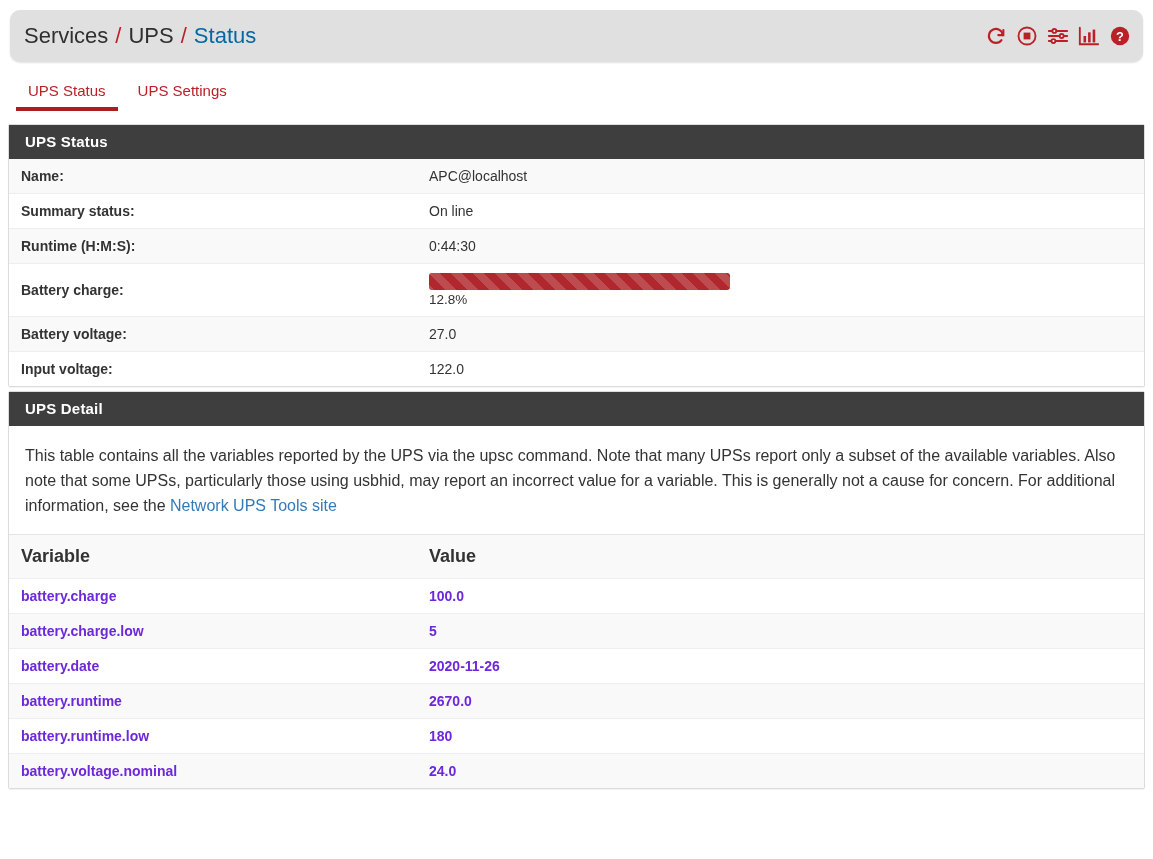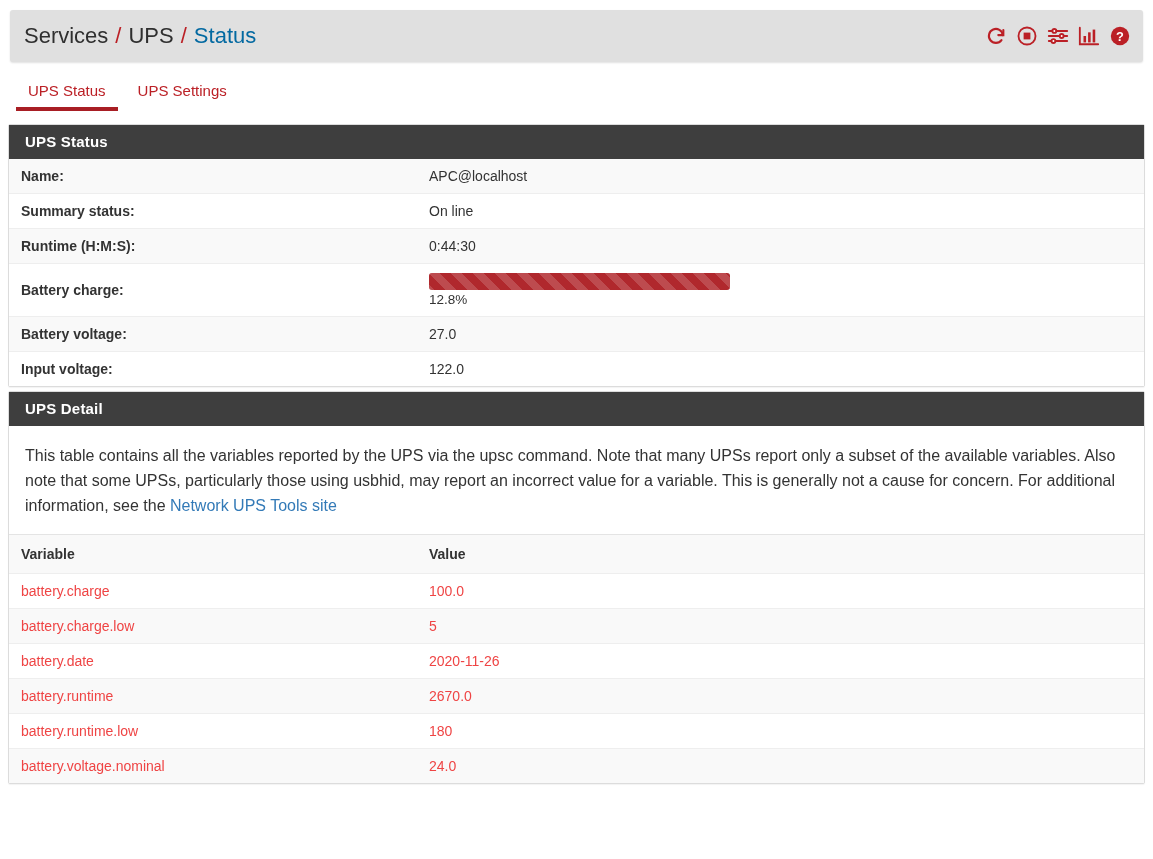--- a/index.html
+++ b/index.html
@@ -12,21 +12,21 @@
     color: #333333;
     overflow: hidden;
   }
 
   
   .breadcrumb-bar {
     position: relative;
     margin: 10px 10px 0 10px;
     height: 52px;
     background: #e0e0e0;
-    border-radius: 3px;
+    border-radius: 10px;
     display: flex;
     align-items: center;
     padding: 0 12px 0 14px;
     box-shadow: 0 1px 2px rgba(0,0,0,0.12);
   }
   .crumbs { display: flex; align-items: baseline; font-size: 22px; }
   .crumb { color: #2f2f2f; }
   .crumb.link { color: #2f2f2f; text-decoration: none; }
   .crumb.current { color: #0369a1; }
   .crumb-sep { color: #bb2026; margin: 0 7px; font-size: 22px; }
@@ -128,32 +128,33 @@
     line-height: 1.55;
     color: #333;
     border-bottom: 1px solid #e4e4e4;
   }
   .detail-desc a { color: #337ab7; text-decoration: none; }
 
   
   .var-table th {
     text-align: left;
     padding: 11px 8px 11px 12px;
-    font-size: 14px;
+    font-size: 18px;
     font-weight: bold;
     color: #333;
     background: #f9f9f9;
     border-bottom: 1px solid #eeeeee;
   }
   .var-table th.c1, .var-table td.c1 { width: 408px; }
   .var-table td {
     padding: 9px 8px 9px 12px;
     font-size: 14px;
-    color: #ef4444;
+    color: #6d28d9;
     border-top: 1px solid #eeeeee;
+    font-weight: bold;
   }
   .var-table tbody tr:nth-child(odd) { background: #ffffff; }
   .var-table tbody tr:nth-child(even) { background: #f9f9f9; }
 </style>
 </head>
 <body>
 
 <div class="breadcrumb-bar">
   <div class="crumbs" id="crumbs">
       <span class="crumb link">Services</span>

